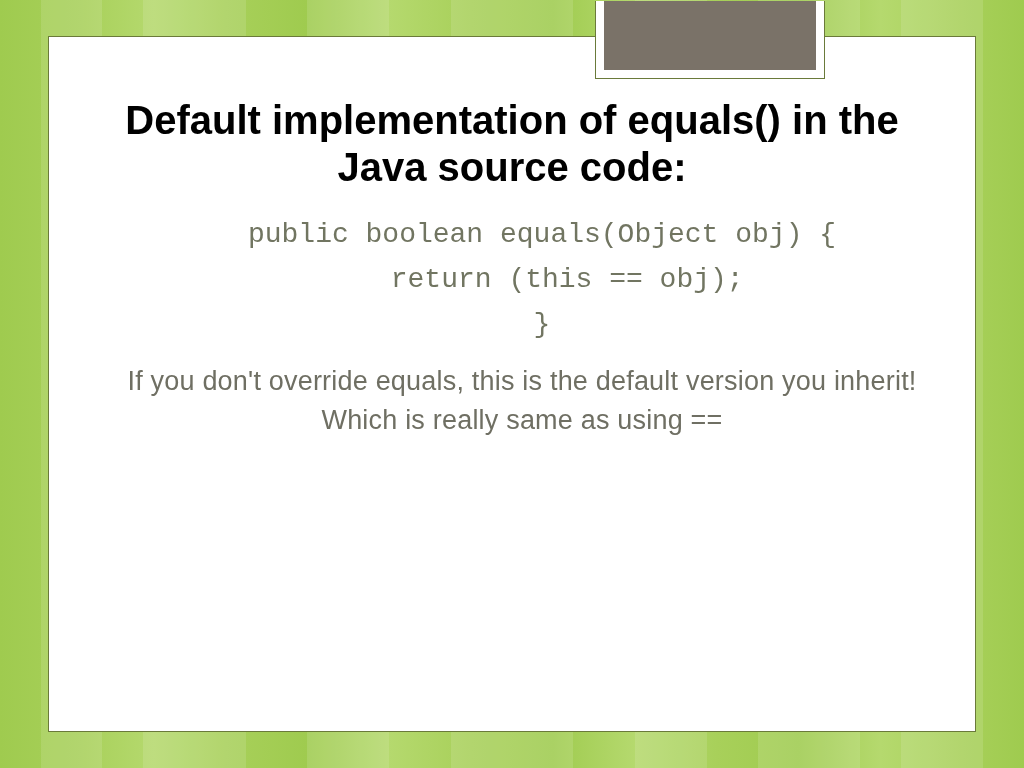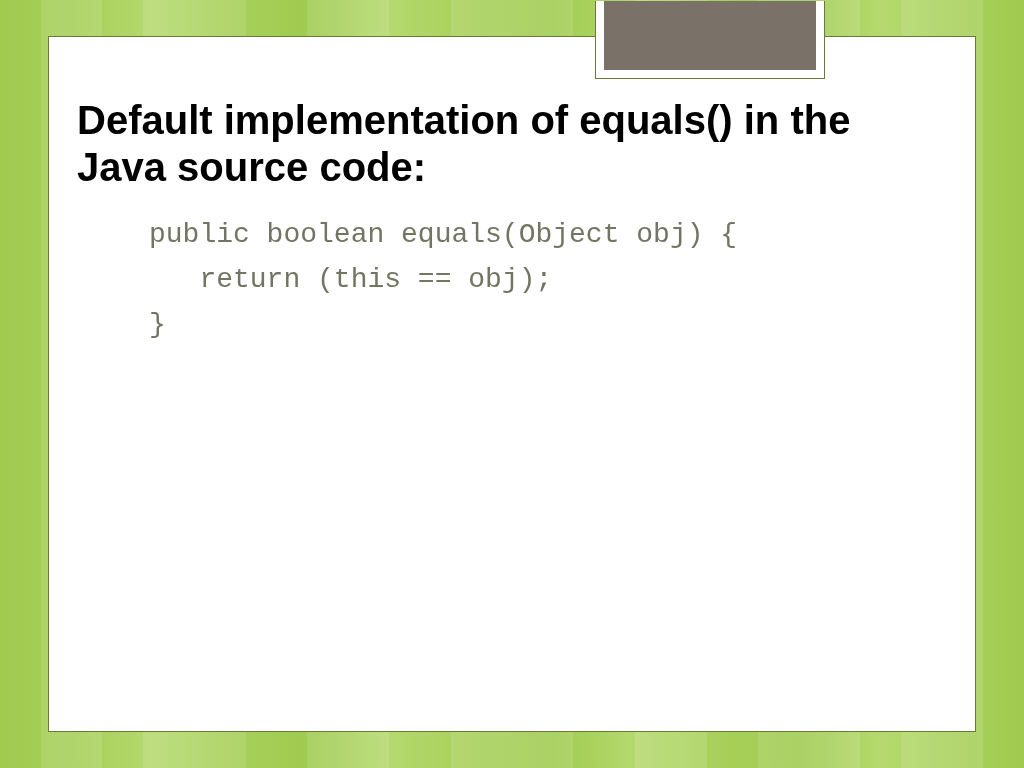--- a/index.html
+++ b/index.html
@@ -48,20 +48,21 @@
     border-top: none;
   }
   .tab-inner {
     position: absolute;
     top: 0; left: 8px; right: 8px; bottom: 8px;
     background: #7a7268;
   }
 
   .content {
     padding: 60px 28px 0 28px;
+    text-align: center;
   }
   .title {
     font-family: Arial, Helvetica, sans-serif;
     font-weight: 700;
     font-size: 40px;
     color: #000;
     line-height: 1.18;
     margin-bottom: 22px;
   }
   .body {
@@ -104,16 +105,17 @@
     <div class="tab-inner"></div>
   </div>
 
   <div class="content">
     <h1 class="title">Default implementation of equals() in the Java source code:</h1>
 
     <div class="body">
       <div class="code">public boolean equals(Object obj) {
    return (this == obj);
 }</div>
+      <div class="explain">If you don't override equals, this is the default version you inherit!  Which is really same as using ==</div>
     </div>
   </div>
 
 </div>
 
 </body></html>

